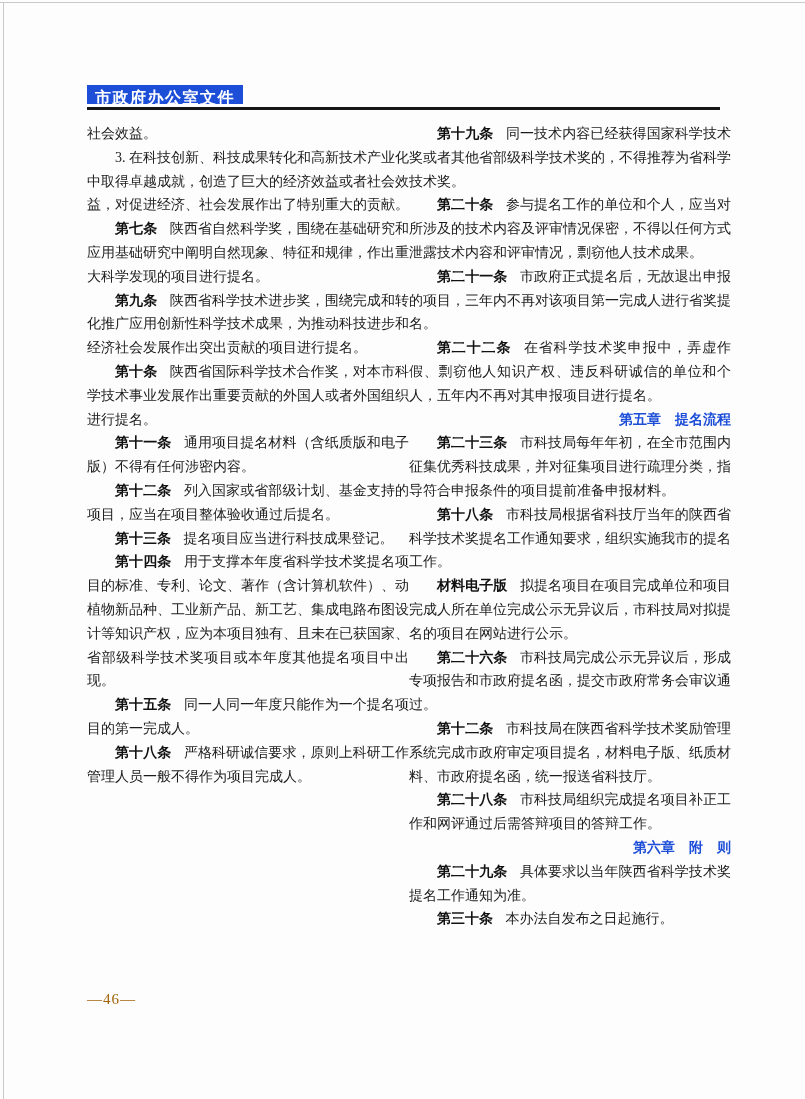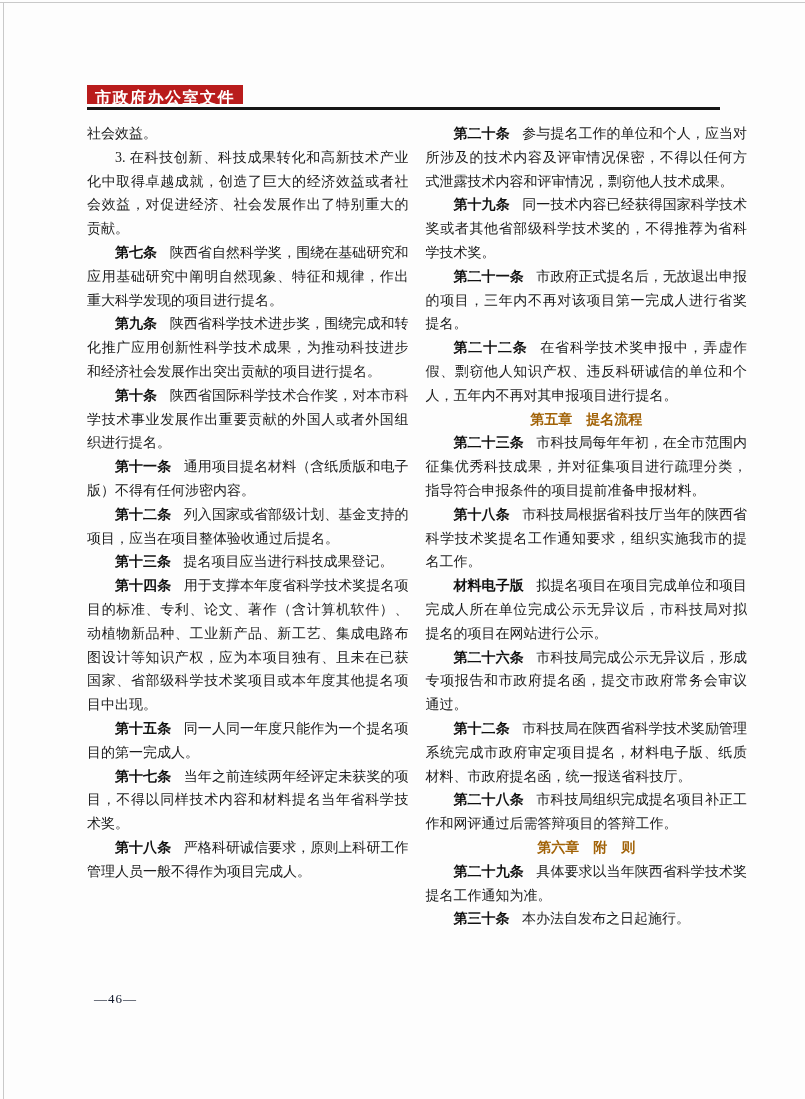--- a/index.html
+++ b/index.html
@@ -35,70 +35,68 @@
     position: absolute;
     left: 0; right: 0;
     bottom: -3px;
     height: 3px;
     background: #161616;
   }
   .header-badge {
     position: absolute;
     left: 0;
     top: 0;
-    background: #b91c1c;
+    background: #1d4ed8;
     color: #ffffff;
     font-family: "Liberation Sans", sans-serif;
     font-weight: bold;
     font-size: 16px;
     line-height: 25px;
     height: 19px;
     padding: 0 8px;
     letter-spacing: 1.5px;
     white-space: nowrap;
   }
   .columns {
     position: absolute;
     left: 87px;
     top: 122px;
     width: 660px;
     display: flex;
-    gap: 17px;
   }
   .col {
     width: 322px;
     font-size: 14px;
     line-height: 23.8px;
     color: #1b1b1b;
     text-align: justify;
   }
   .col p { margin: 0; }
   .para { text-indent: 2em; }
   .cont { text-indent: 0; }
   .chapter {
     text-indent: 0;
-    text-align: center;
+    text-align: right;
     font-weight: bold;
     font-family: "Liberation Sans", sans-serif;
-    color: #a16207;
+    color: #1d4ed8;
   }
   .term {
     font-weight: bold;
     font-family: "Liberation Sans", sans-serif;
     color: #111111;
     margin-right: 0.9em;
   }
   .page-number {
     position: absolute;
     left: 87px;
     top: 991px;
-    font-size: 13px;
-    color: #0f172a;
+    font-size: 15px;
+    color: #a16207;
     letter-spacing: 1px;
-    margin-left: 7px;
   }
 </style>
 </head>
 <body>
 
 <div class="edge-top"></div>
 <div class="edge-left"></div>
 
 <div class="header-band">
   <div class="header-rule"></div>
@@ -110,26 +108,25 @@
       <p class="cont">社会效益。</p>
       <p class="para">3. 在科技创新、科技成果转化和高新技术产业化中取得卓越成就，创造了巨大的经济效益或者社会效益，对促进经济、社会发展作出了特别重大的贡献。</p>
       <p class="para"><span class="term">第七条</span>陕西省自然科学奖，围绕在基础研究和应用基础研究中阐明自然现象、特征和规律，作出重大科学发现的项目进行提名。</p>
       <p class="para"><span class="term">第九条</span>陕西省科学技术进步奖，围绕完成和转化推广应用创新性科学技术成果，为推动科技进步和经济社会发展作出突出贡献的项目进行提名。</p>
       <p class="para"><span class="term">第十条</span>陕西省国际科学技术合作奖，对本市科学技术事业发展作出重要贡献的外国人或者外国组织进行提名。</p>
       <p class="para"><span class="term">第十一条</span>通用项目提名材料（含纸质版和电子版）不得有任何涉密内容。</p>
       <p class="para"><span class="term">第十二条</span>列入国家或省部级计划、基金支持的项目，应当在项目整体验收通过后提名。</p>
       <p class="para"><span class="term">第十三条</span>提名项目应当进行科技成果登记。</p>
       <p class="para"><span class="term">第十四条</span>用于支撑本年度省科学技术奖提名项目的标准、专利、论文、著作（含计算机软件）、动植物新品种、工业新产品、新工艺、集成电路布图设计等知识产权，应为本项目独有、且未在已获国家、省部级科学技术奖项目或本年度其他提名项目中出现。</p>
       <p class="para"><span class="term">第十五条</span>同一人同一年度只能作为一个提名项目的第一完成人。</p>
-      <p class="para"><span class="term">第十七条</span>当年之前连续两年经评定未获奖的项目，不得以同样技术内容和材料提名当年省科学技术奖。</p>
       <p class="para"><span class="term">第十八条</span>严格科研诚信要求，原则上科研工作管理人员一般不得作为项目完成人。</p>
     </div>
   <div class="col">
+      <p class="para"><span class="term">第十九条</span>同一技术内容已经获得国家科学技术奖或者其他省部级科学技术奖的，不得推荐为省科学技术奖。</p>
       <p class="para"><span class="term">第二十条</span>参与提名工作的单位和个人，应当对所涉及的技术内容及评审情况保密，不得以任何方式泄露技术内容和评审情况，剽窃他人技术成果。</p>
-      <p class="para"><span class="term">第十九条</span>同一技术内容已经获得国家科学技术奖或者其他省部级科学技术奖的，不得推荐为省科学技术奖。</p>
       <p class="para"><span class="term">第二十一条</span>市政府正式提名后，无故退出申报的项目，三年内不再对该项目第一完成人进行省奖提名。</p>
       <p class="para"><span class="term">第二十二条</span>在省科学技术奖申报中，弄虚作假、剽窃他人知识产权、违反科研诚信的单位和个人，五年内不再对其申报项目进行提名。</p>
       <p class="chapter">第五章　提名流程</p>
       <p class="para"><span class="term">第二十三条</span>市科技局每年年初，在全市范围内征集优秀科技成果，并对征集项目进行疏理分类，指导符合申报条件的项目提前准备申报材料。</p>
       <p class="para"><span class="term">第十八条</span>市科技局根据省科技厅当年的陕西省科学技术奖提名工作通知要求，组织实施我市的提名工作。</p>
       <p class="para"><span class="term">材料电子版</span>拟提名项目在项目完成单位和项目完成人所在单位完成公示无异议后，市科技局对拟提名的项目在网站进行公示。</p>
       <p class="para"><span class="term">第二十六条</span>市科技局完成公示无异议后，形成专项报告和市政府提名函，提交市政府常务会审议通过。</p>
       <p class="para"><span class="term">第十二条</span>市科技局在陕西省科学技术奖励管理系统完成市政府审定项目提名，材料电子版、纸质材料、市政府提名函，统一报送省科技厅。</p>
       <p class="para"><span class="term">第二十八条</span>市科技局组织完成提名项目补正工作和网评通过后需答辩项目的答辩工作。</p>
       <p class="chapter">第六章　附　则</p>

